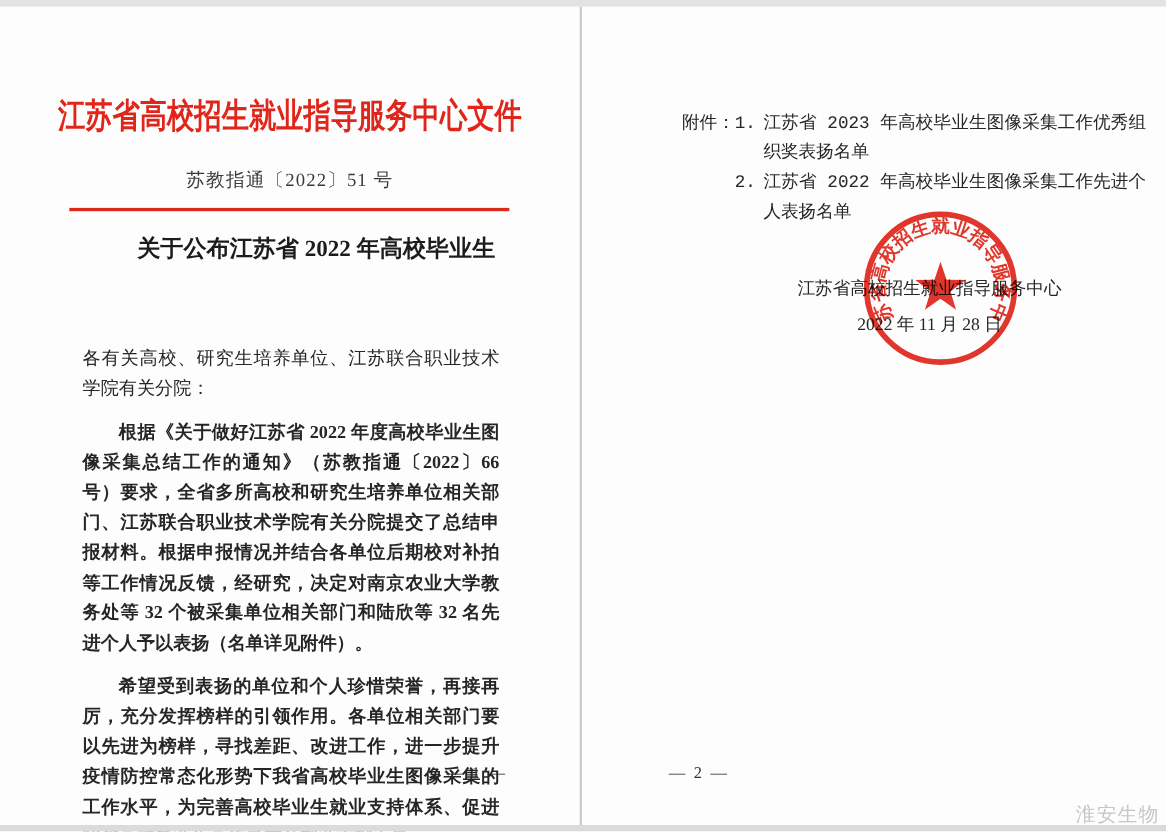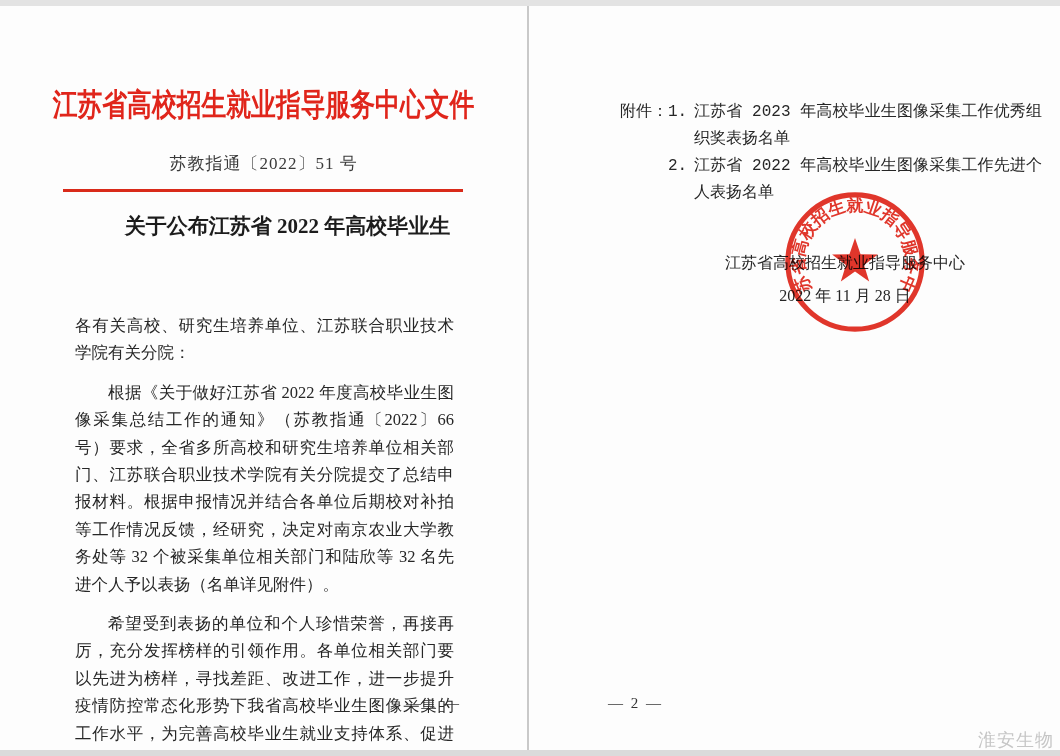--- a/index.html
+++ b/index.html
@@ -31,21 +31,21 @@
   .red-rule { position:absolute; top:189px; left:63px; width:400px; height:3px; background:#d92a1a; }
   .doc-title {
     position:absolute; top:211px; left:0; width:527px; text-align:center;
     font-weight:bold; font-size:21px; line-height:31px; color:#1c1c1c;margin-left:24px;
   }
   .body-text {
     position:absolute; top:300px; left:63px; width:403px;
     font-size:16.5px; line-height:27.4px; text-align:justify; color:#262626;
   }
   .body-text p { margin:12px; }
-  .body-text .para { text-indent:2em; }
+  .body-text .para { text-indent:2em;font-weight:bold; }
 
   .page-num { position:absolute; font-size:15px; color:#333; letter-spacing:2px; white-space:nowrap; }
   .page-num-1 { top:695px; left:406px; }
   .page-num-2 { top:695px; left:608px; }
 
   
   .attachments {
     position:absolute; top:99px; left:620px; width:412px;
     font-size:16px; line-height:27px; color:#262626; display:flex;font-family:Liberation Mono, monospace;
   }

